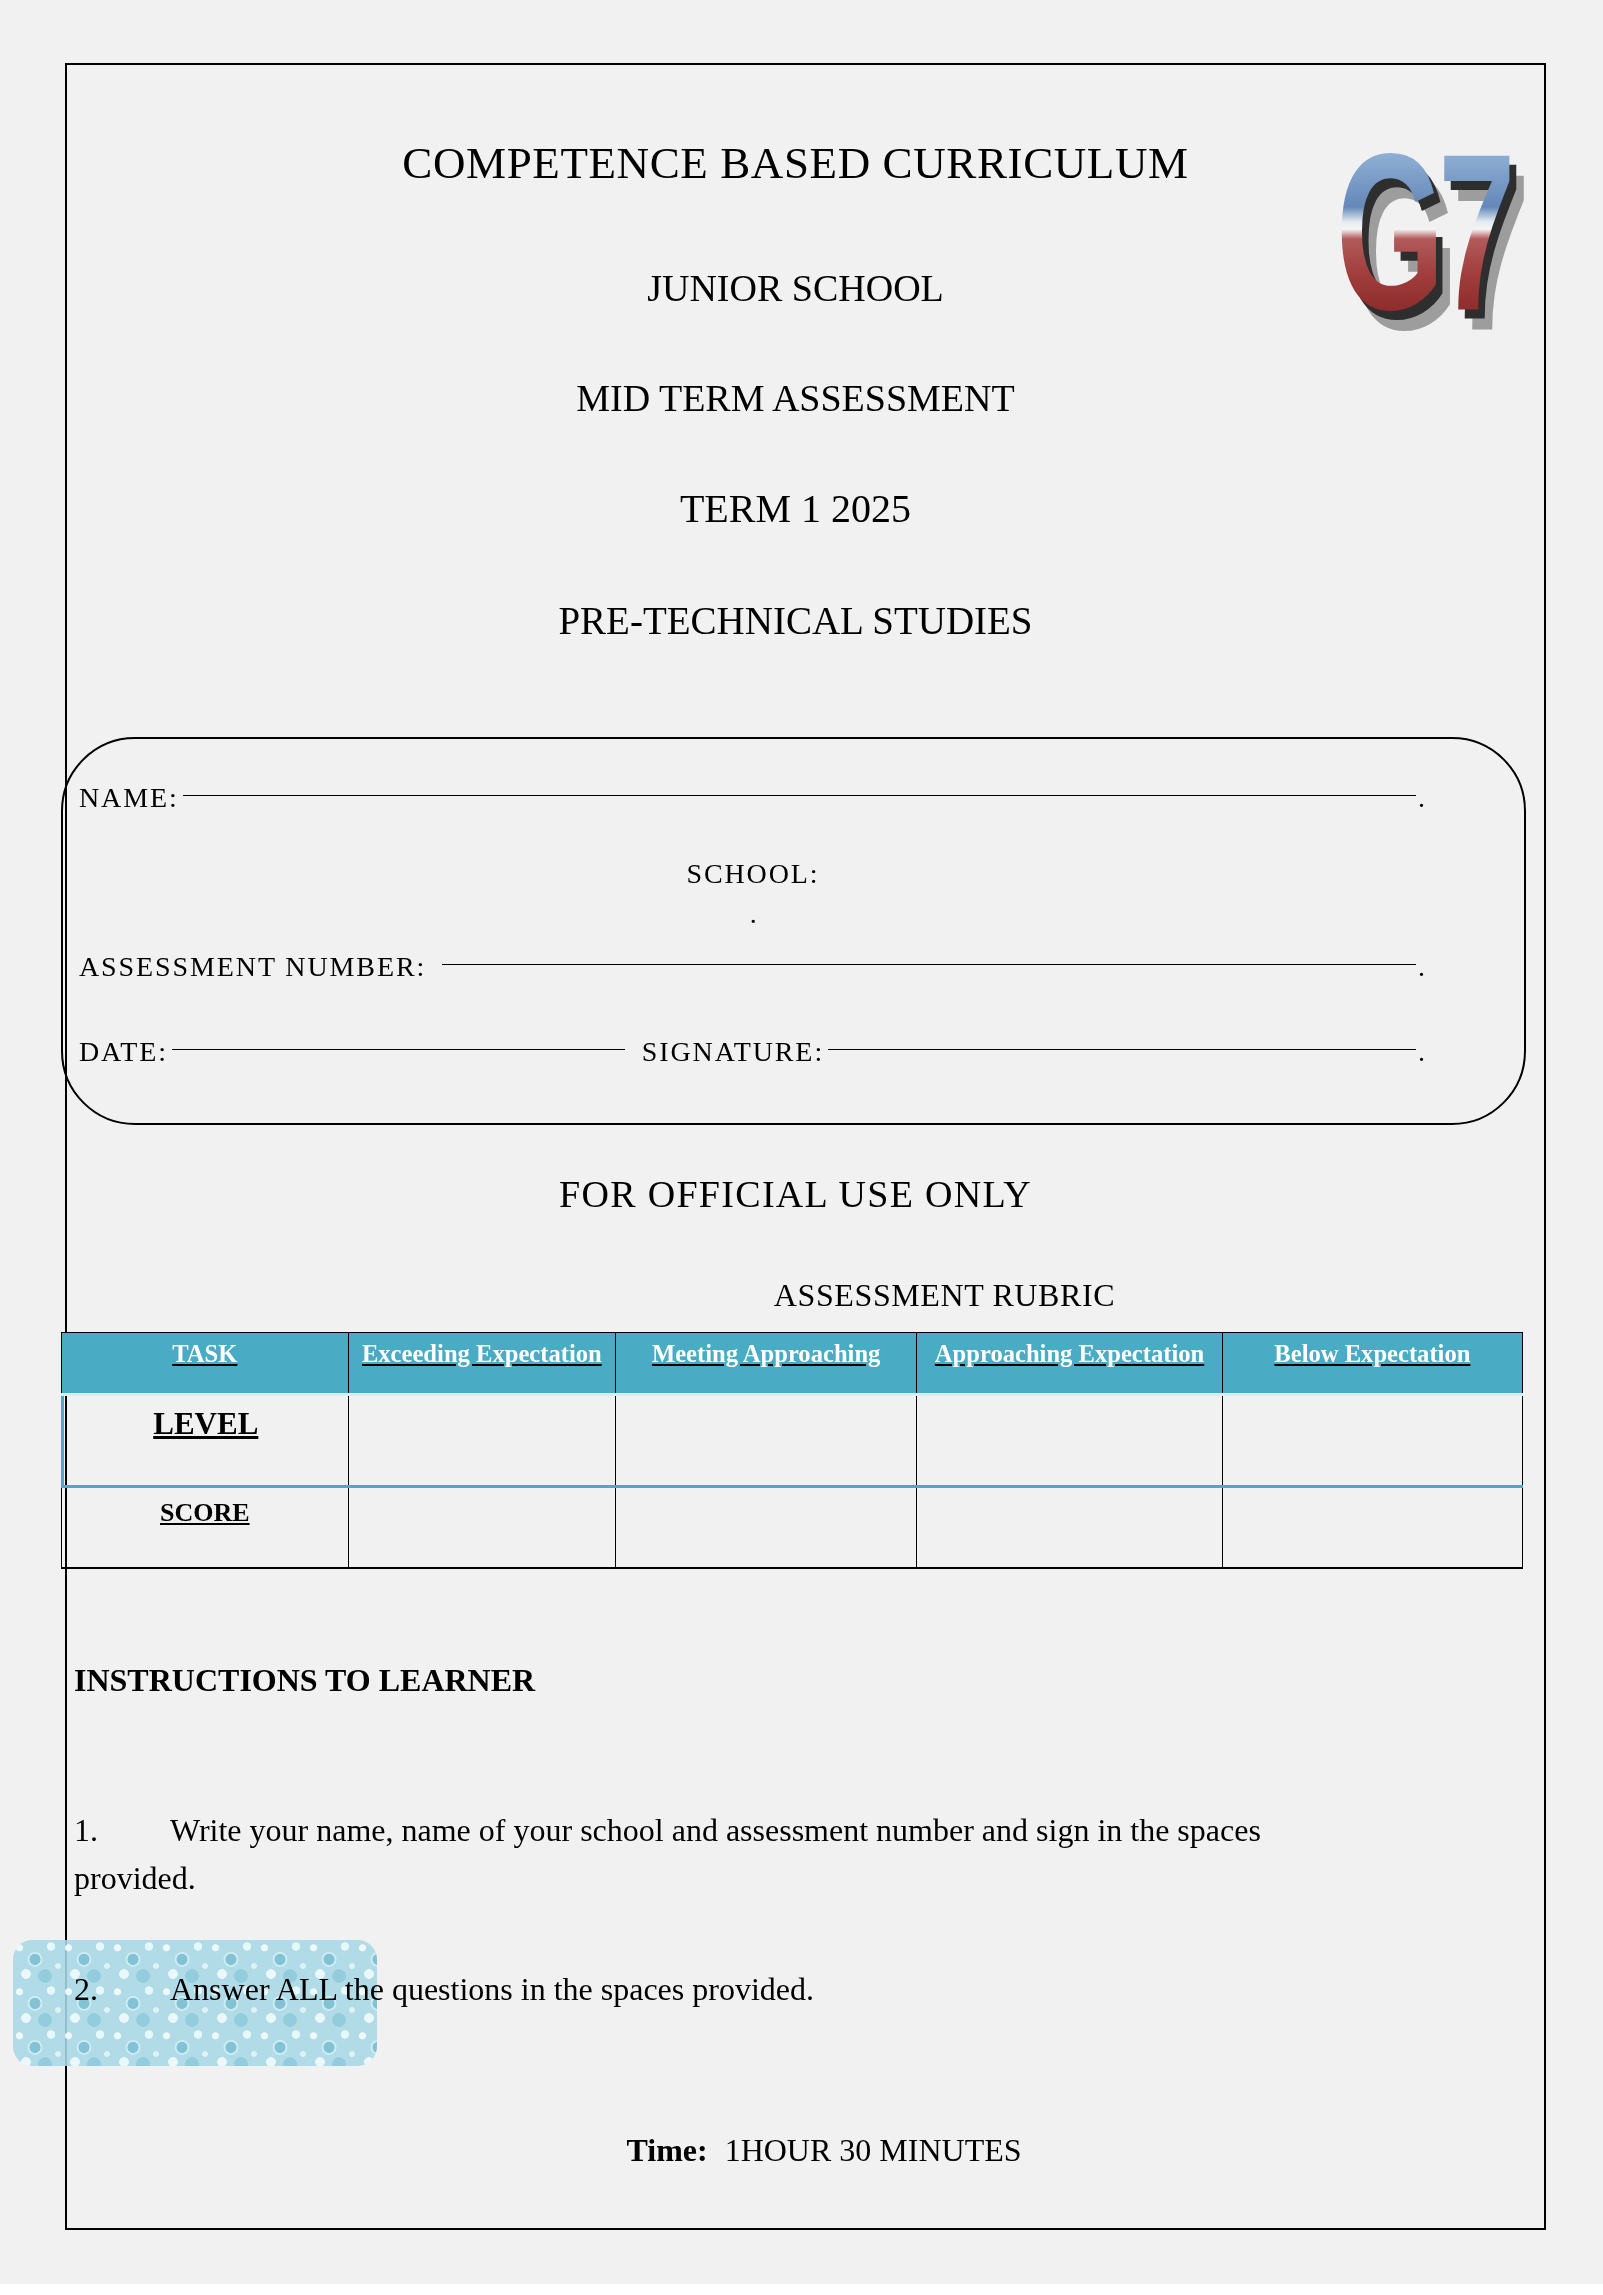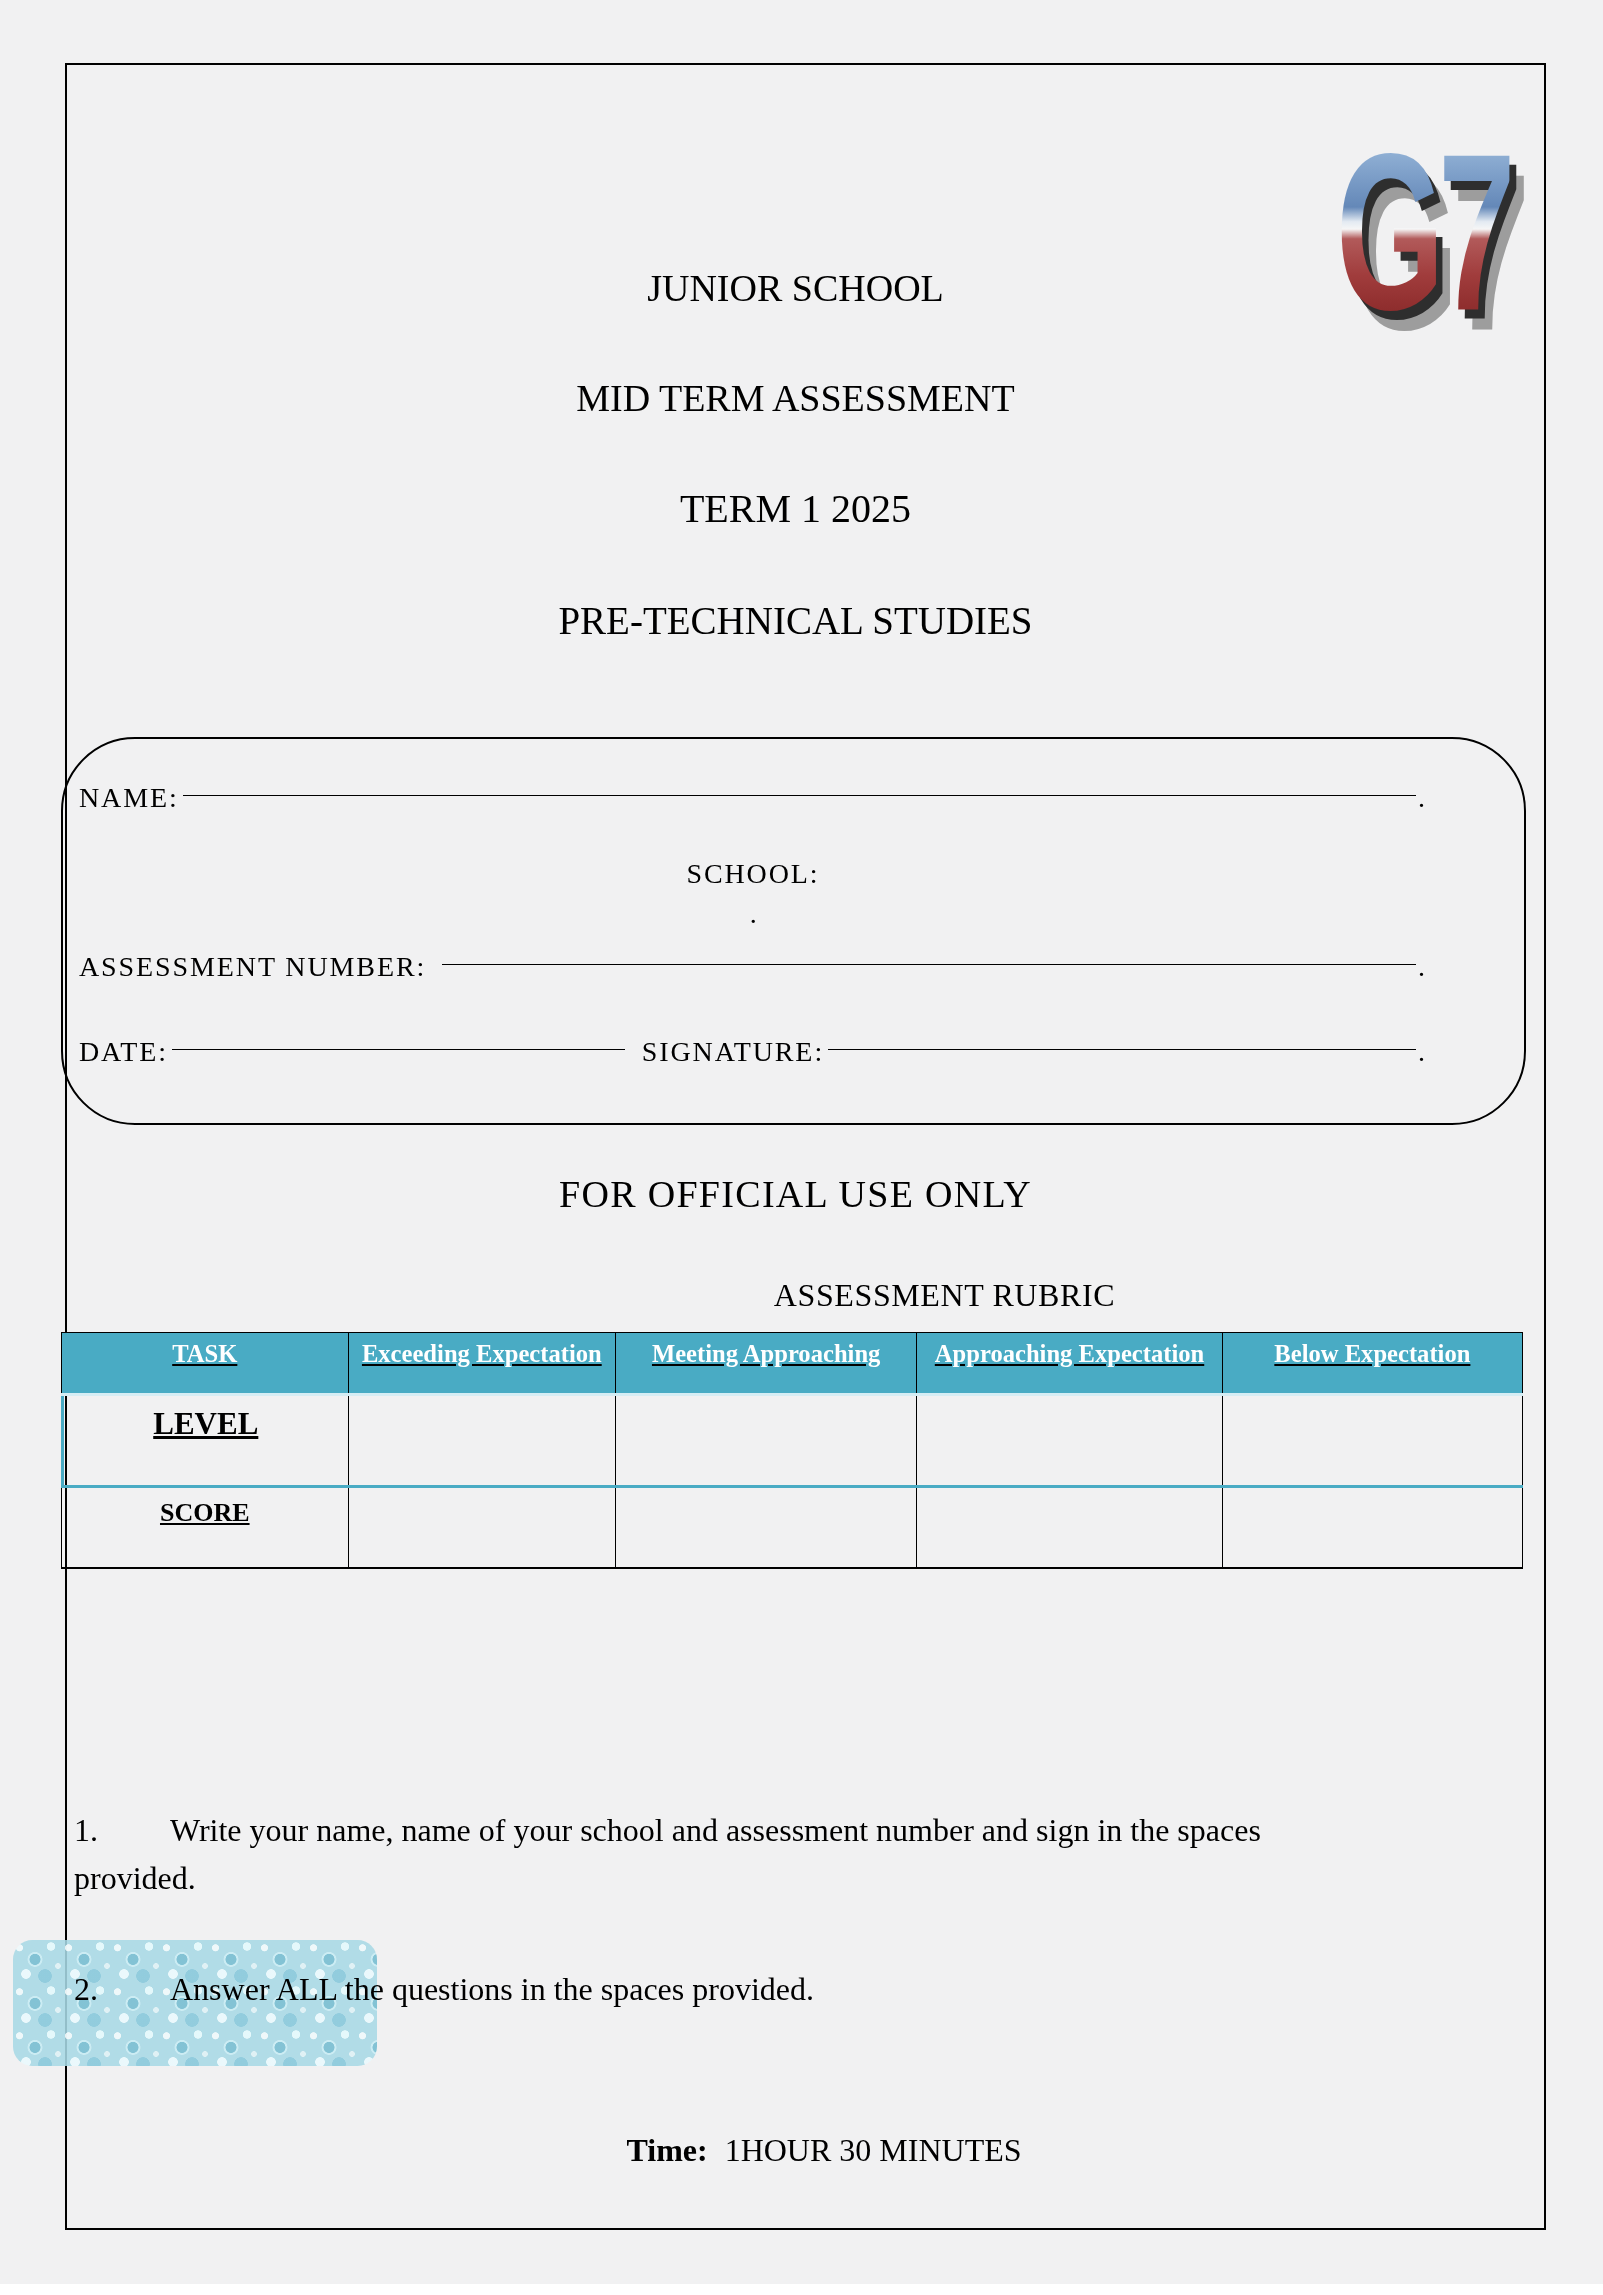--- a/index.html
+++ b/index.html
@@ -108,20 +108,21 @@
 
   .bottom-strip { position:absolute; left:0; top:2284px; width:1603px; height:11.6px;
                   background:#ffffff; z-index:4; }
 </style>
 </head>
 <body>
 
 <div class="canvas">
   <div class="frame"></div>
 
+  <div class="center-col h-title">COMPETENCE BASED CURRICULUM</div>
   <div class="center-col h-junior">JUNIOR SCHOOL</div>
   <div class="center-col h-midterm">MID TERM ASSESSMENT</div>
   <div class="center-col h-term">TERM 1 2025</div>
   <div class="center-col h-pretech">PRE-TECHNICAL STUDIES</div>
 
   <div class="logo-wrap">
     <span class="logo-layer logo-shadow-far">G7</span>
     <span class="logo-layer logo-shadow-near">G7</span>
     <span class="logo-layer logo-face">G7</span>
   </div>
@@ -171,20 +172,21 @@
     </div>
     <div class="r-row r-score">
       <div class="r-cell r-label">SCORE</div>
       <div class="r-cell"></div>
       <div class="r-cell"></div>
       <div class="r-cell"></div>
       <div class="r-cell"></div>
     </div>
   </div>
 
+  <div class="instr-head">INSTRUCTIONS TO LEARNER</div>
 
   <div class="highlight"></div>
 
   <p class="instr-item instr-1"><span class="instr-num">1.</span><span>Write your name, name of your school and assessment number and sign in the spaces provided.</span></p>
 
   <p class="instr-item instr-2"><span class="instr-num">2.</span><span>Answer ALL the questions in the spaces provided.</span></p>
 
   <div class="time-line">
     <span class="time-label">Time:</span><span class="time-value">1HOUR 30 MINUTES</span>
   </div>

